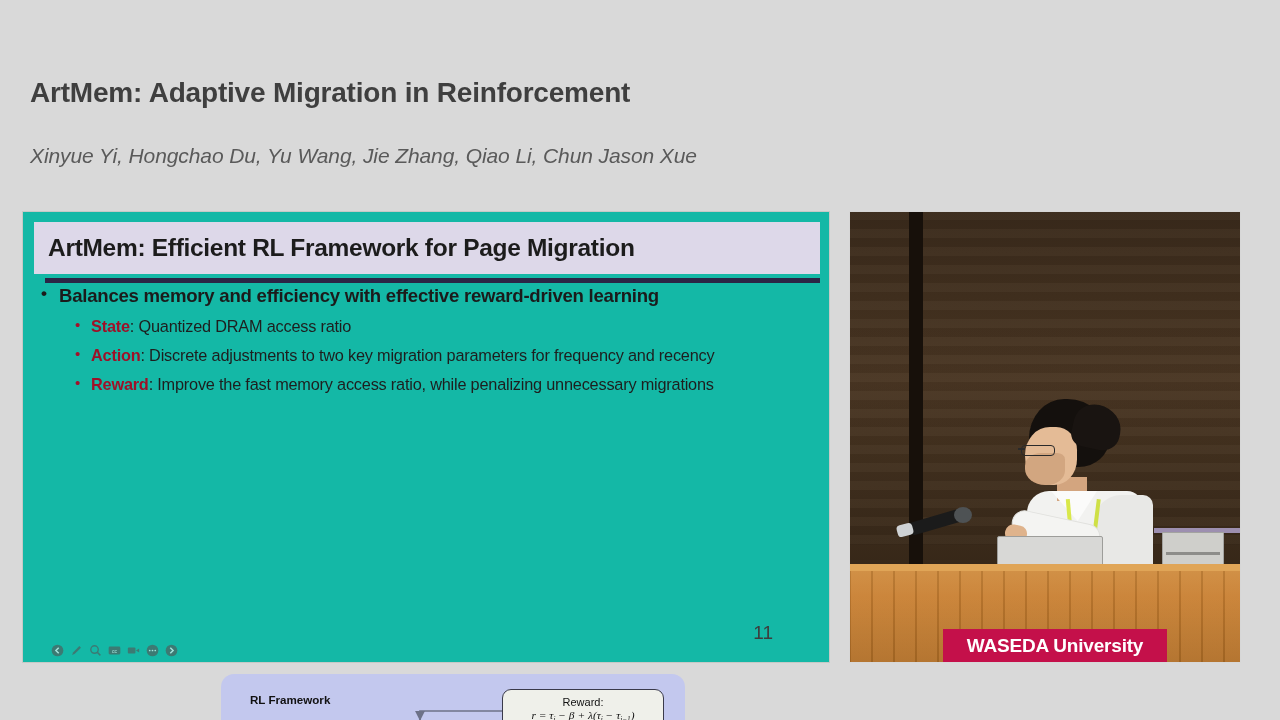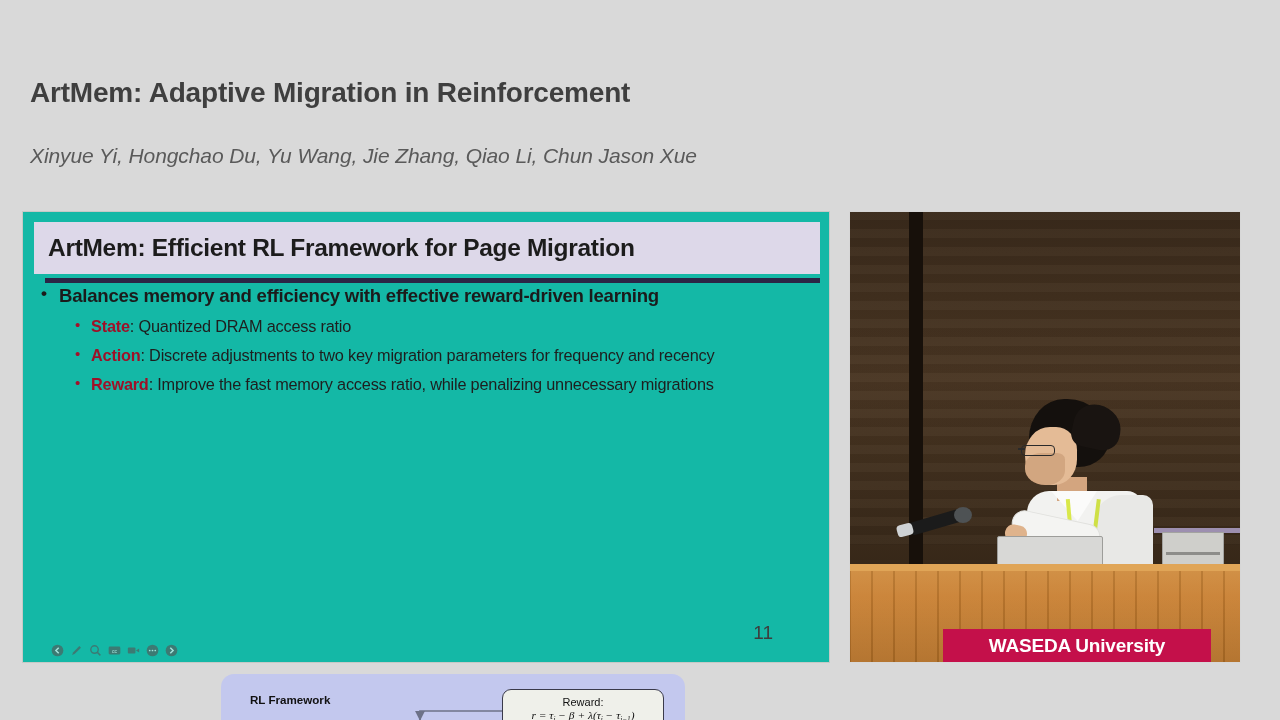--- a/index.html
+++ b/index.html
@@ -145,21 +145,21 @@
     background: #17100a; }
   .v-desk { position: absolute; left: 0; bottom: 0; width: 100%; height: 92px;
     background: linear-gradient(to bottom, #cf8a3c 0%, #c87f31 30%, #b06e26 100%); }
   .v-desk-grain { position: absolute; inset: 0;
     background: repeating-linear-gradient(to right,
       rgba(0,0,0,0.10) 0px, rgba(0,0,0,0.10) 2px,
       rgba(255,255,255,0.05) 2px, rgba(255,255,255,0.05) 22px); }
   .v-desk-top { position: absolute; left: 0; bottom: 92px; width: 100%; height: 7px;
     background: #e0a557; }
   .v-banner {
-    position: absolute; left: 94px; bottom: 0px; width: 268px; height: 34px;
+    position: absolute; left: 94px; bottom: 0px; width: 224px; height: 34px;
     background: #c4104a; display: flex; align-items: center; justify-content: center;
   }
   .v-banner span { color: #fff; font-size: 19px; font-weight: bold; letter-spacing: -0.2px; }
   .v-laptop { position: absolute; left: 148px; bottom: 95px; width: 106px; height: 32px;
     background: #d8d8d6; border-radius: 2px 2px 0 0; border: 1px solid #9d9d9a; }
   .v-laptop2 { position: absolute; left: 313px; bottom: 97px; width: 62px; height: 34px;
     background: #cfcfcb; border: 1px solid #a3a3a0; }
   .v-laptop2b { position: absolute; left: 317px; bottom: 108px; width: 54px; height: 3px; background:#8d8d8a;}
   .v-glow { position: absolute; left: 305px; bottom: 130px; width: 86px; height: 5px;
     background: #b7a9d6; opacity: .8; }

